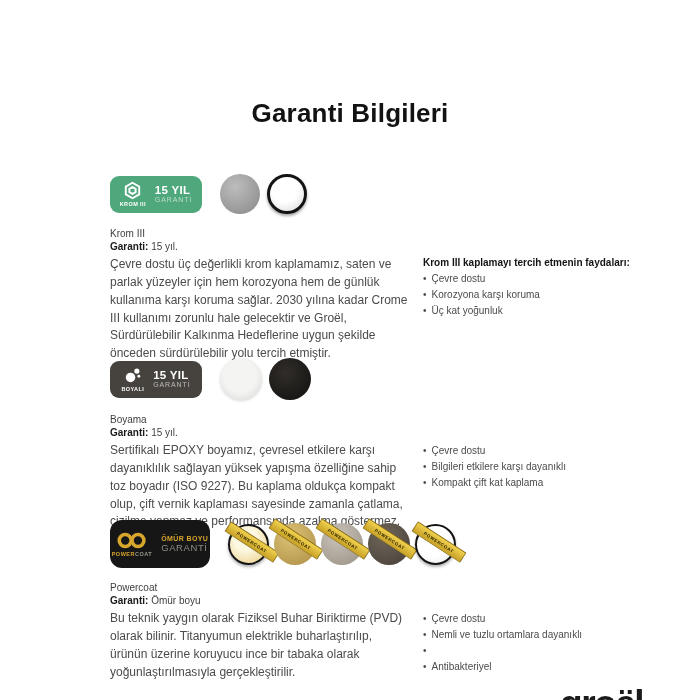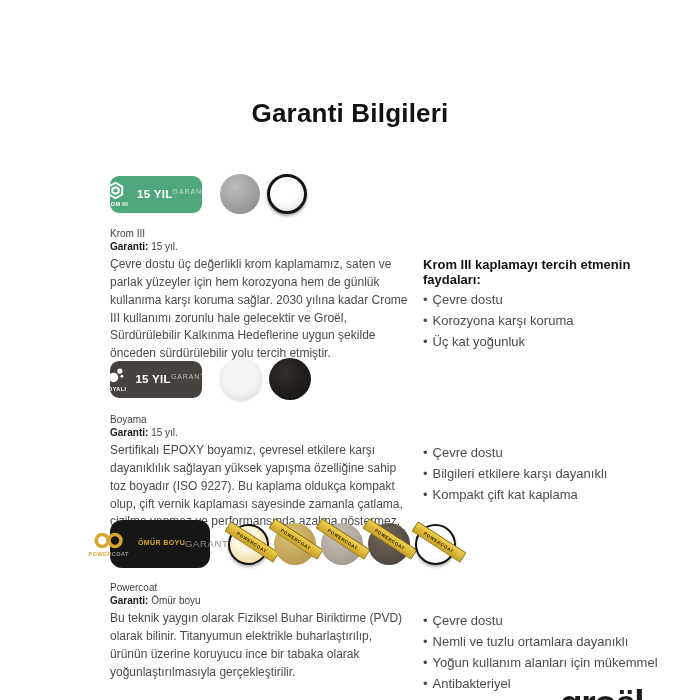--- a/index.html
+++ b/index.html
@@ -17,21 +17,21 @@
   .badge-row { display:flex; align-items:center; }
 
   .badge { display:flex; align-items:center; justify-content:center; gap:9px;
            border-radius:9px; color:#fff; flex:0 0 auto; }
   .badge-green { width:92px; height:37px; background:#4fa87c; }
   .badge-dark  { width:92px; height:37px; background:#46433f; }
   .badge-black { width:100px; height:48px; background:#161616; border-radius:12px; }
 
   .badge-left { display:flex; flex-direction:column; align-items:center; }
   .badge-chip { font-size:5.5px; font-weight:700; letter-spacing:.4px; margin-top:1px; white-space:nowrap; }
-  .badge-right { display:flex; line-height:1.1; }
+  .badge-right { display:flex; flex-direction:column; line-height:1.1; }
   .badge-big { font-size:11.5px; font-weight:700; letter-spacing:.3px; white-space:nowrap; }
   .badge-sub { font-size:7px; color:rgba(255,255,255,.62); letter-spacing:.9px; }
 
   .pw-brand { font-size:5.5px; letter-spacing:.5px; margin-top:2px; font-weight:700; white-space:nowrap; }
   .pw-bold  { color:#d8a62c; }
   .pw-light { color:#9b978f; }
   .badge-black .badge-big { color:#d8a62c; font-size:7px; letter-spacing:.4px; }
   .badge-black .badge-sub { font-size:9.5px; color:#8f8c86; letter-spacing:.6px; }
 
   .swatches { display:flex; align-items:center; margin-left:18px; gap:7px; }
@@ -61,21 +61,21 @@
             transform:rotate(33deg);
             display:flex; align-items:center; justify-content:center;
             font-size:4.5px; font-weight:700; color:#2e2500; letter-spacing:.6px; }
 
   .meta { margin-top:13px; font-size:10px; color:#3f3f3f; line-height:1.32; }
   .meta b { color:#1a1a1a; }
 
   .cols { position:relative; margin-top:3px; }
   .desc { width:302px; margin:0; font-size:12px; line-height:1.48; color:#4b4b4b; }
 
-  .benefits { position:absolute; left:313px; top:1px; width:252px; font-size:13px; color:#4b4b4b; }
+  .benefits { position:absolute; left:313px; top:1px; width:252px; font-size:10px; color:#4b4b4b; }
   .benefits-title { font-weight:700; color:#141414; margin-bottom:3px; }
   .bullet { display:flex; gap:5px; line-height:1.6; }
   .bullet .dot { flex:0 0 auto; }
 
   .logo { position:absolute; right:57px; top:641px; color:#1b1b1b; }
   .logo-word { font-size:37px; font-weight:600; letter-spacing:-1.5px; line-height:1; }
   .logo-tag  { font-size:6px; letter-spacing:.8px; color:#3a3a3a; margin-left:31px; margin-top:1px; }
 
   .icon-svg { display:block; }
 </style>
@@ -223,21 +223,20 @@
         <div class="bullet">
             <span class="dot">•</span>
             <span>Çevre dostu</span>
           </div>
         <div class="bullet">
             <span class="dot">•</span>
             <span>Nemli ve tuzlu ortamlara dayanıklı</span>
           </div>
         <div class="bullet">
             <span class="dot">•</span>
-            <span>Yoğun kullanım alanları için mükemmel</span>
           </div>
         <div class="bullet">
             <span class="dot">•</span>
             <span>Antibakteriyel</span>
           </div>
       </div>
     </div>
   </section>
 
   <div class="logo">

